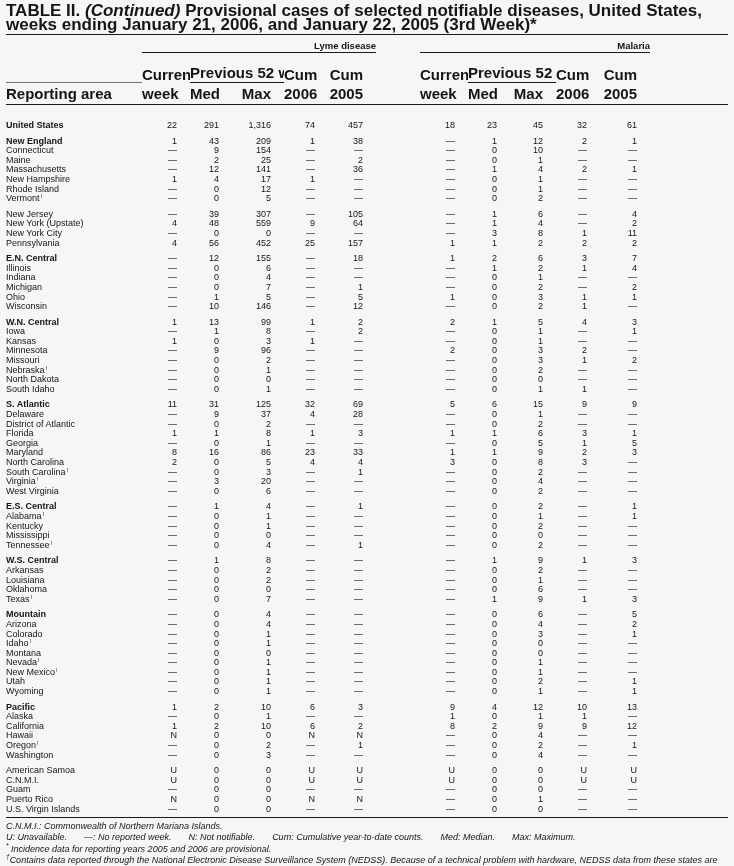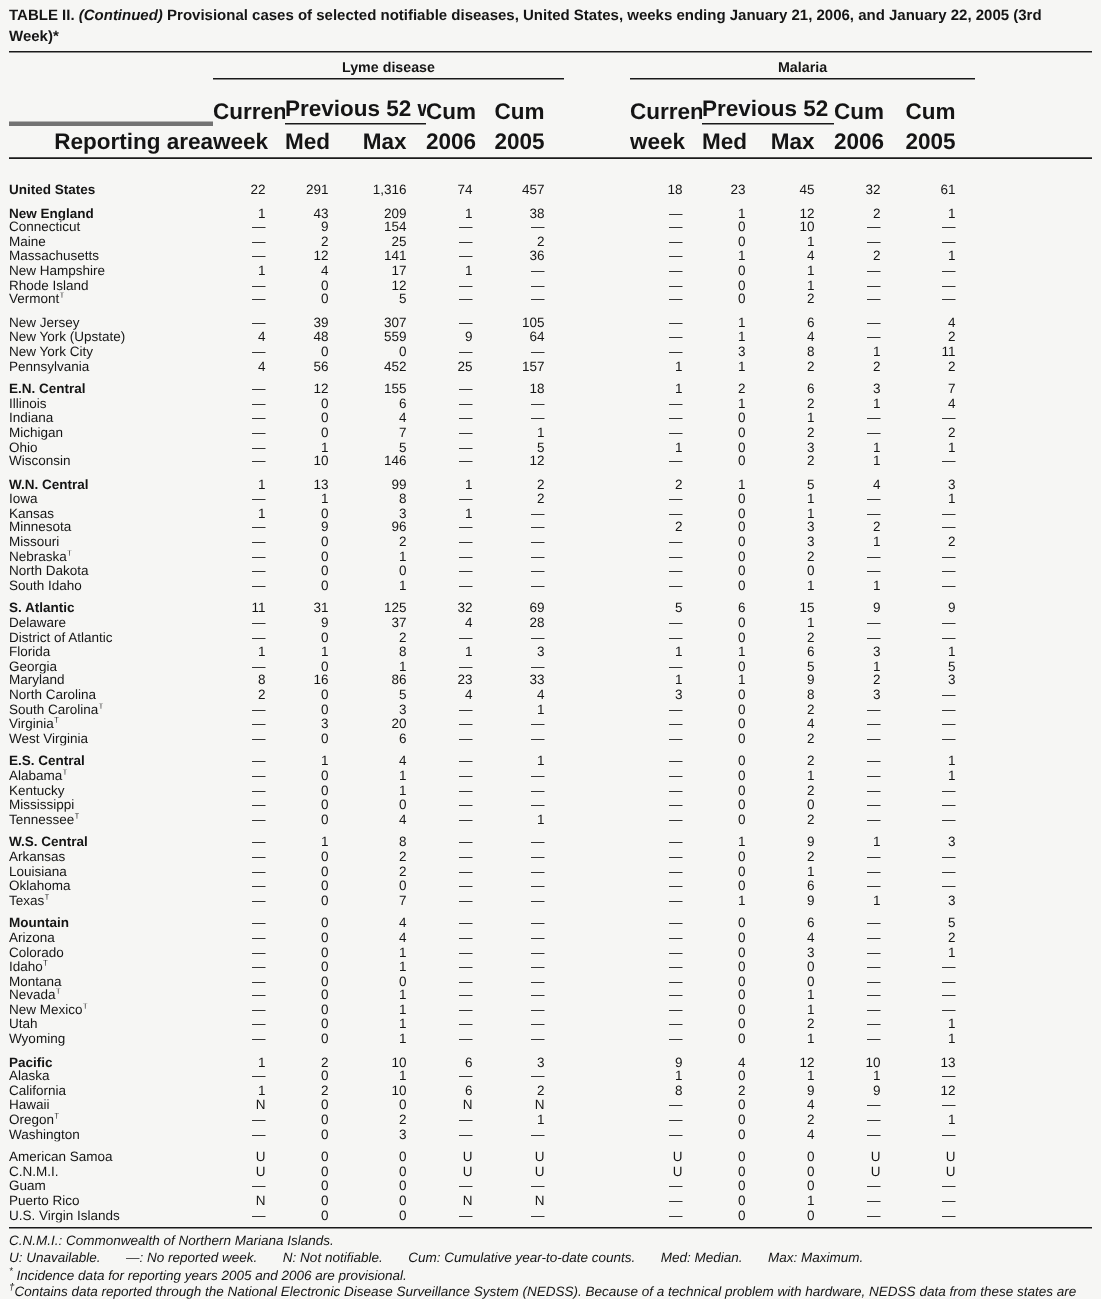--- a/index.html
+++ b/index.html
@@ -7,40 +7,40 @@
     width: 734px; height: 866px;
     background: #f6f6f4;
     color: #151515;
     font-family: "Liberation Sans", "DejaVu Sans", sans-serif;
     overflow: hidden;
   }
   .page { padding: 4px 6px 0 6px; }
 
   
   .title {
-    font-size: 10px; font-weight: bold; line-height: 13.5px;
+    font-size: 17px; font-weight: bold; line-height: 13.5px;
     padding-bottom: 3px; border-bottom: 1.5px solid #1a1a1a;
   }
   .title .cont { font-style: italic; }
 
   
   table { border-collapse: collapse; table-layout: fixed; width: 722px; }
   th, td { padding: 0; white-space: nowrap; overflow: hidden; }
 
   thead th { font-size: 15px; font-weight: bold; vertical-align: bottom; }
   th.disease {
-    text-align: center; font-size: 9.5px;
+    text-align: right; font-size: 9.5px;
     border-bottom: 1px solid #1a1a1a;
     padding: 5px 0 1px 0;
     margin-top: 16px;
   }
   th.subnum { text-align: right; padding: 1px 13px 0 0; }
   th.prev52 { text-align: center; border-bottom: 1px solid #1a1a1a; padding: 11px 2px 1px 0; }
   tr.hdr-bottom th { border-bottom: 1px solid #1a1a1a; padding-bottom: 2px; }
-  th.stub { text-align: right; border-top: 3px solid #737373; padding-top: 2px; }
+  th.stub { text-align: left; border-top: 1px solid #737373; padding-top: 2px; }
 
   tbody td { font-size: 9px; line-height: 9.6px; }
   td.area { text-align: left; }
   td.num  { text-align: right; padding-right: 13px; }
   tbody tr:first-child td { padding-top: 6px; }
   tbody.first tr:first-child td { padding-top: 16px; }
   tr.bold td.area { font-weight: bold; }
   sup { font-size: 6.5px; line-height: 0; }
 
   

